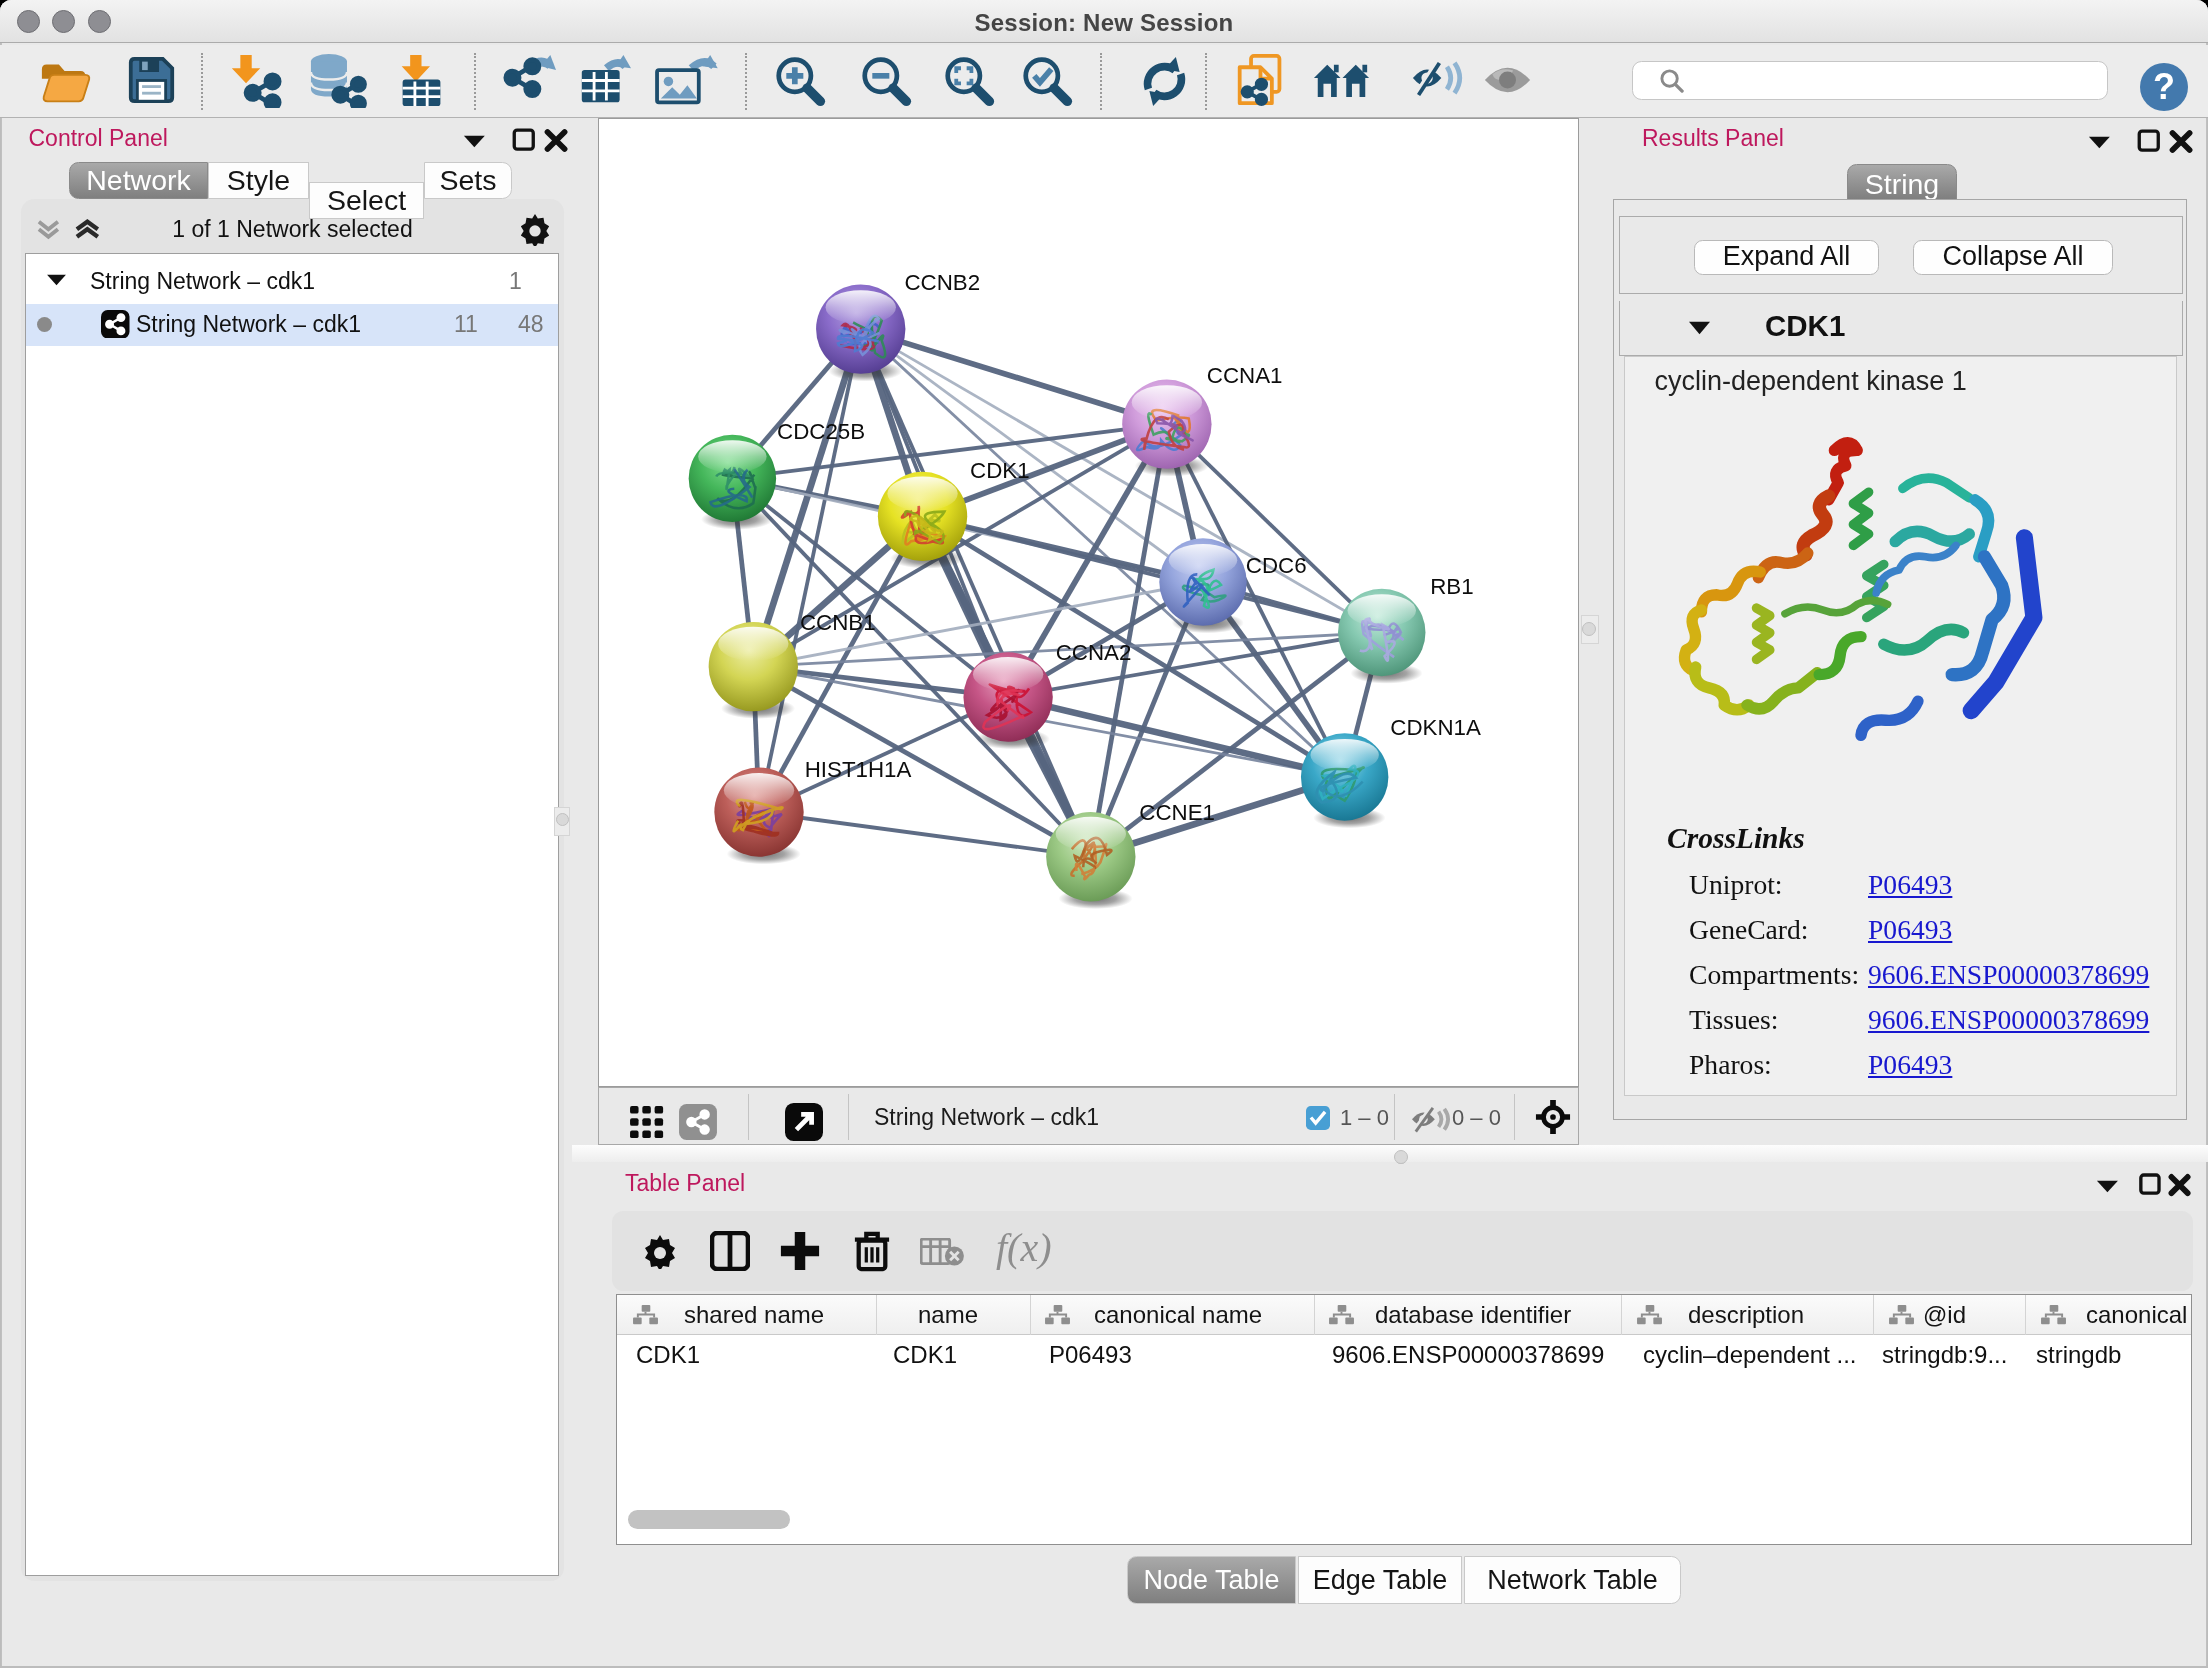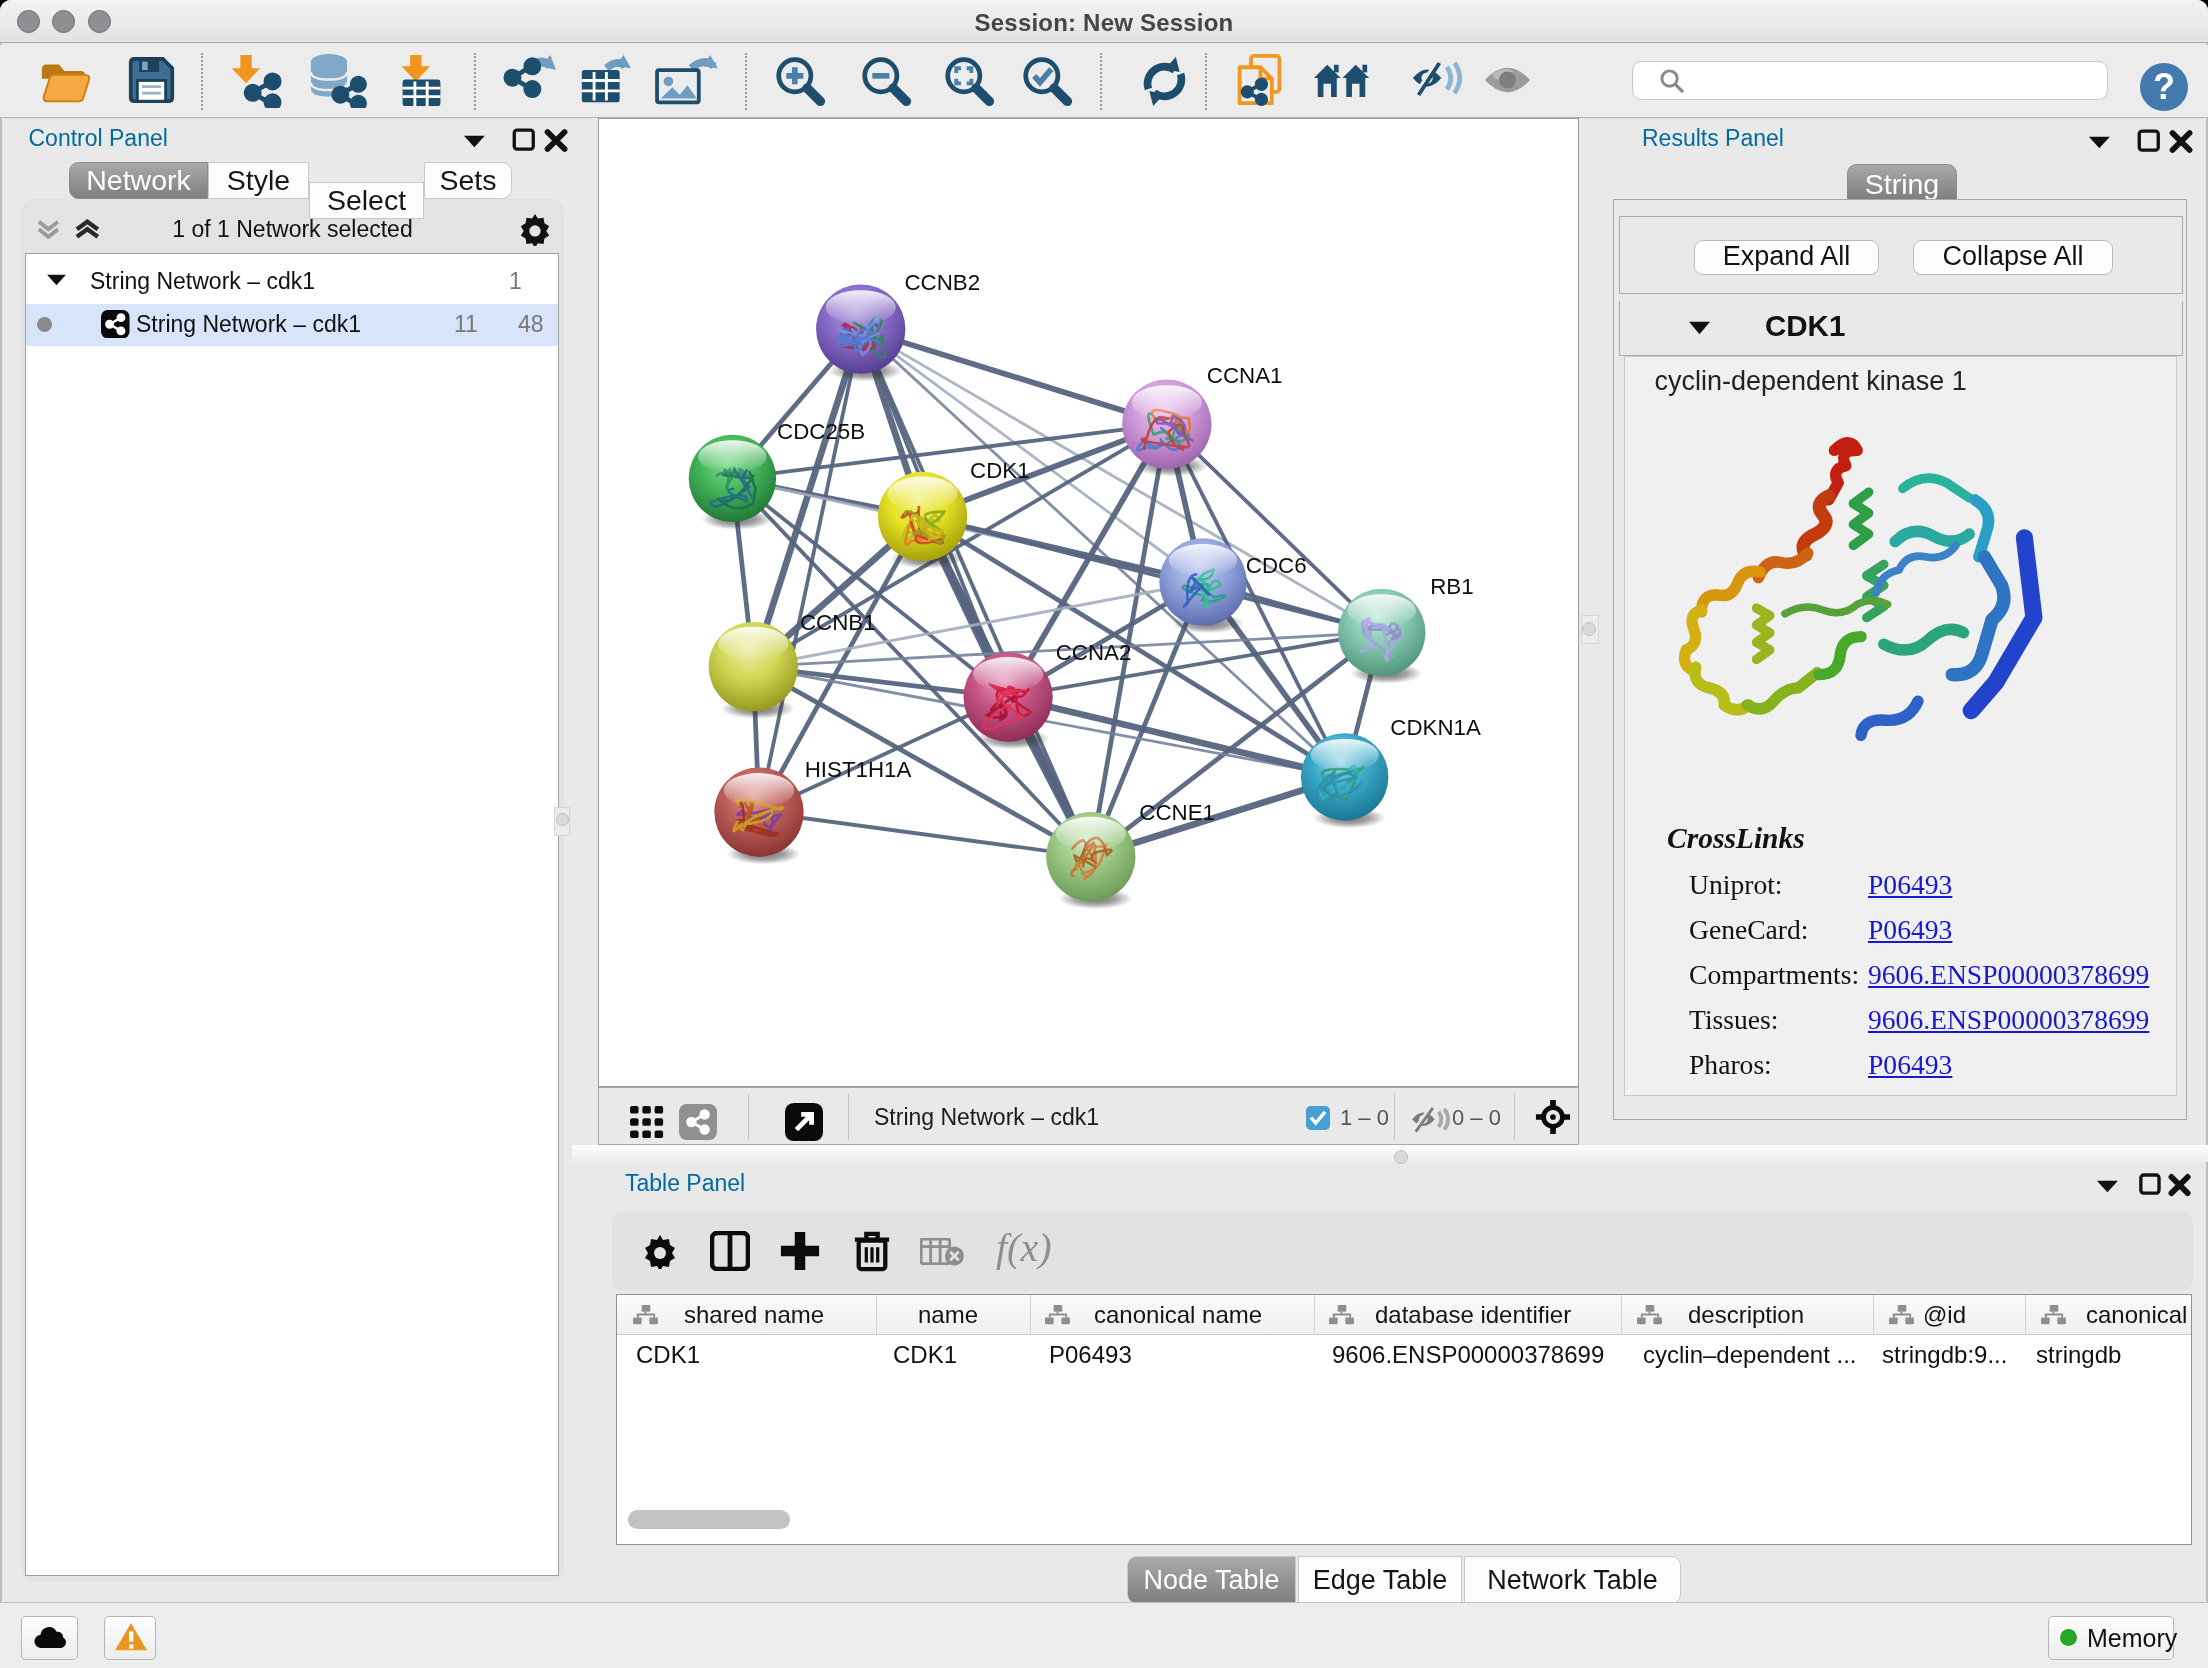--- a/index.html
+++ b/index.html
@@ -14,21 +14,21 @@
   background:linear-gradient(#f3f3f3,#e2e2e2); border-bottom:1.9px solid #ababab; }
 .tl { top:9.5px; width:23px; height:23px; border-radius:50%; background:#8e8e93; border:1.4px solid #6e6e73; }
 #title { width:100%; text-align:center; top:8.6px; font-size:24px; color:#454545; font-weight:bold; letter-spacing:0.2px; }
 
 
 #toolbar { left:0; top:45px; width:2208px; height:73px; background:#ececec; border-bottom:1.9px solid #b2b2b2; }
 .vsep { top:7.6px; height:57px; width:0; border-left:2.9px dotted #9a9a9a; }
 #searchbox { left:1632px; top:16px; width:476px; height:39px; background:#fff; border:1.9px solid #c6c6c6; border-radius:9.5px; }
 
 
-.ptitle { font-size:23px; color:#0369a1; }
+.ptitle { font-size:23px; color:#be185d; }
 
 
 #cp-title { left:28.5px; top:125px; }
 #cp-tabs { left:69px; top:162px; height:37px; }
 .tab { position:absolute; top:0; height:37px; border:1px solid #c9c9c9; background:#fdfdfd; color:#161616;
   font-size:28.5px; text-align:center; line-height:35px; }
 .tabsel { background:linear-gradient(#a9a9a9,#7f7f7f); color:#fff; border-color:#8a8a8a; }
 #cp-inner { left:21px; top:199px; width:543px; height:1382px; background:#e3e3e3; border-radius:13.3px; }
 #cp-bar { left:25px; top:204px; width:535px; height:48px; }
 #cp-list { left:25px; top:253px; width:534px; height:1323px; background:#fff; border:1.9px solid #9e9e9e; }
@@ -742,32 +742,14 @@
       <span class="abs" style="left:1026px;top:3.8px;">cyclin–dependent ...</span>
       <span class="abs" style="left:1265px;top:3.8px;">stringdb:9...</span>
       <span class="abs" style="left:1419px;top:3.8px;">stringdb</span>
     </div>
     <div class="abs" style="left:11.4px;top:215px;width:162px;height:19px;background:#c2c2c2;border-radius:9.5px;"></div>
   </div>
   <div class="tabbtn" style="left:1127px; width:169px; background:linear-gradient(#a9a9a9,#7f7f7f); color:#fff; border-radius:9.5px 0 0 9.5px;">Node Table</div>
   <div class="tabbtn" style="left:1298px; width:164px;">Edge Table</div>
   <div class="tabbtn" style="left:1464px; width:217px; border-radius:0 9.5px 9.5px 0;">Network Table</div>
 
-  <div id="botbar" class="abs">
-    <div class="bbtn" style="left:21px; width:57px;">
-      <svg style="position:absolute;left:11.4px;top:7.6px;" width="34" height="25" viewBox="0 0 36 26">
-        <path fill="#0a0a0a" d="M9 24 a7 7 0 0 1 -1-14 a9 9 0 0 1 17-3 a6 6 0 0 1 7 6 a6 6 0 0 1 -2 11z"></path>
-      </svg>
-    </div>
-    <div class="bbtn" style="left:104px; width:52px;">
-      <svg style="position:absolute;left:8.6px;top:4.8px;" width="34" height="30" viewBox="0 0 36 32">
-        <path fill="#e89522" d="M18 1 L35 30 H1z"></path>
-        <rect x="16" y="10" width="4.5" height="11" fill="#fff"></rect>
-        <rect x="16" y="24" width="4.5" height="4.5" fill="#fff"></rect>
-      </svg>
-    </div>
-    <div class="bbtn" style="left:2048px; width:126px;">
-      <div style="position:absolute;left:11.4px;top:11.4px;width:17px;height:17px;border-radius:50%;background:#26a826;"></div>
-      <div style="position:absolute;left:38px;top:6.7px;font-size:25px;color:#111;">Memory</div>
-    </div>
-  </div>
 </div>
 
 
 </body></html>

